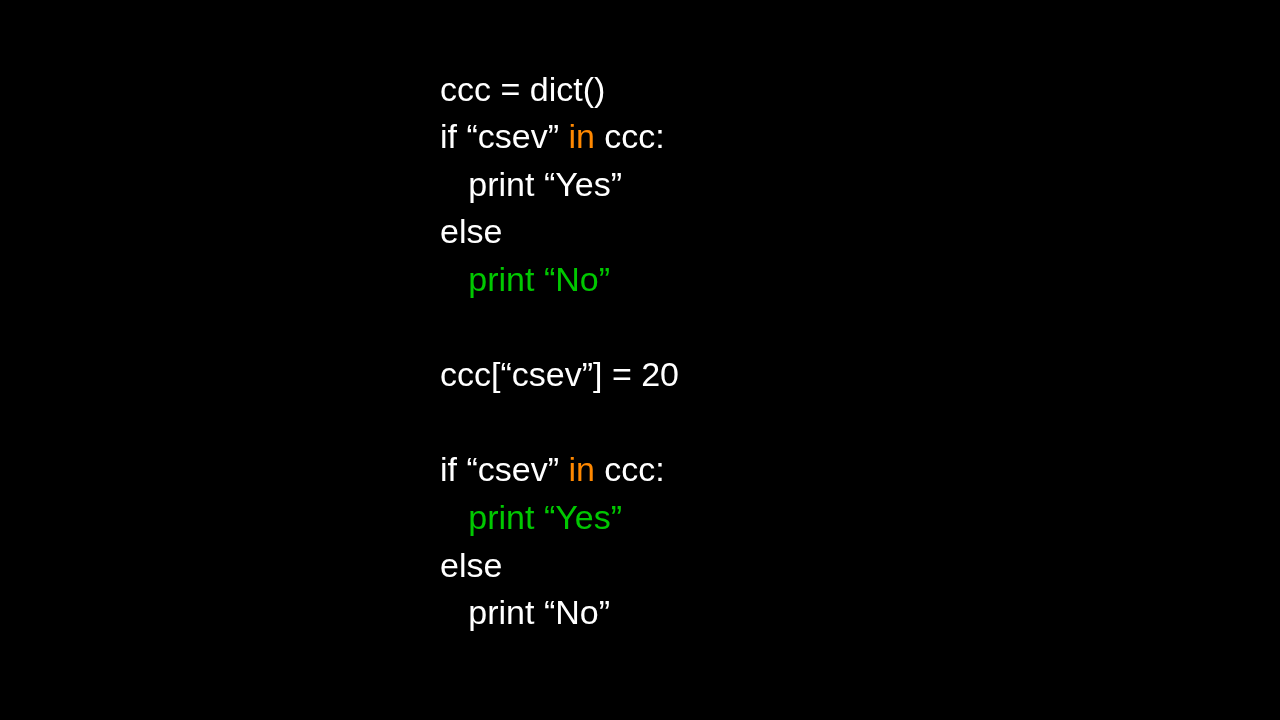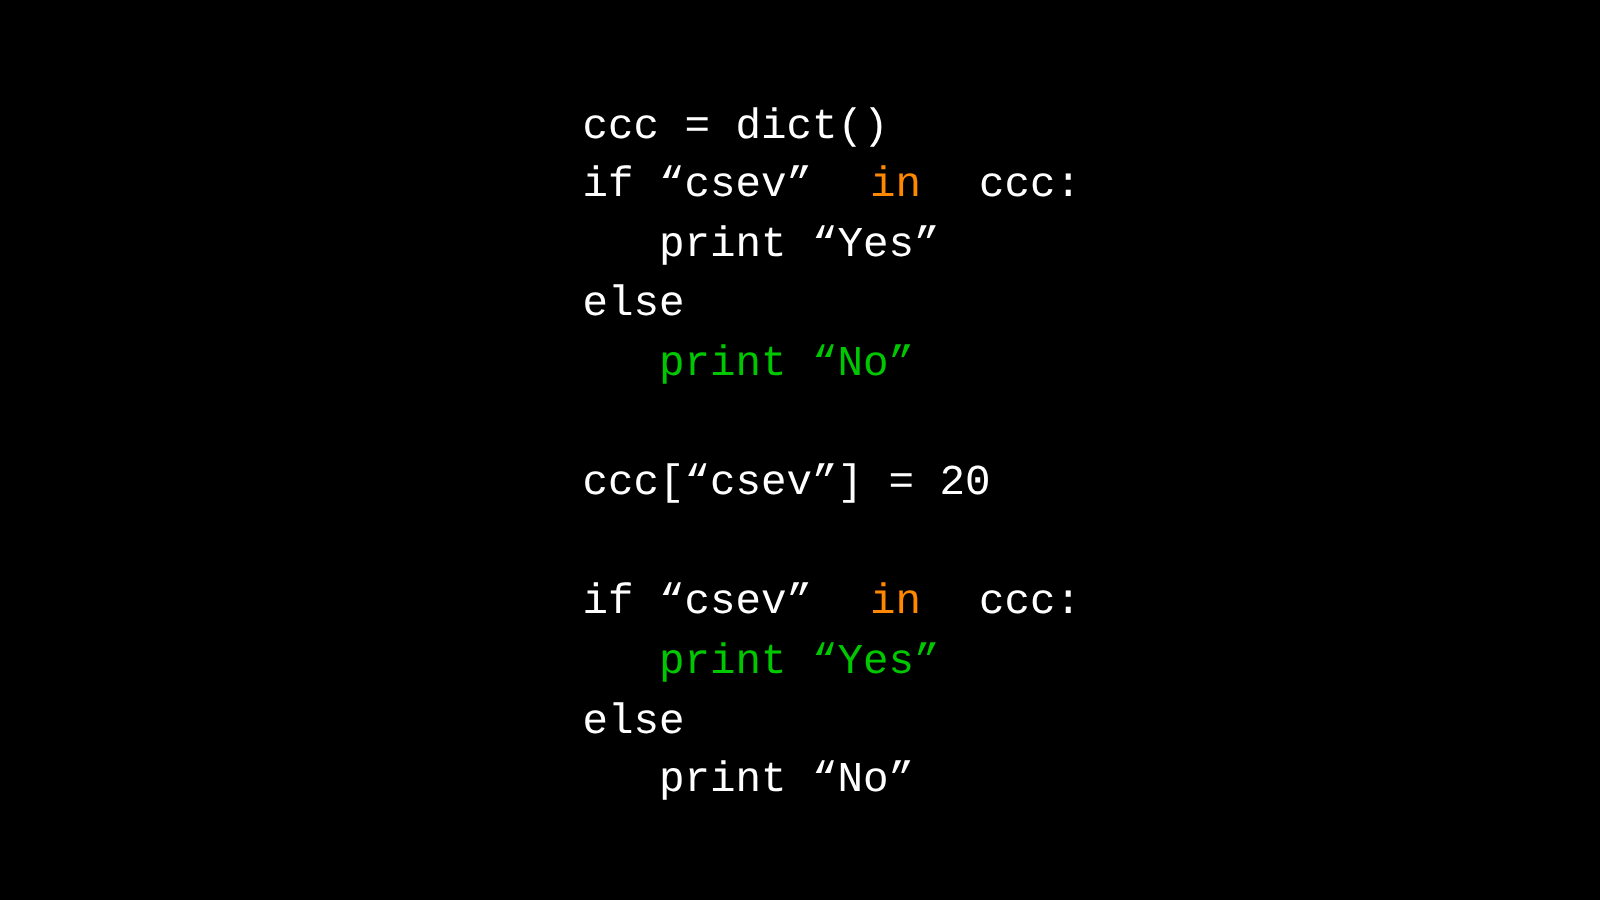--- a/index.html
+++ b/index.html
@@ -1,15 +1,15 @@
 <!DOCTYPE html>
 <html><head>
   <meta charset="utf-8">
   <style>
-    * { margin: 13px; padding: 0; box-sizing: border-box; font-family: Liberation Mono, monospace; }
+    * { margin: 0; padding: 0; box-sizing: border-box; }
     body {
       width: 1280px;
       height: 720px;
       background: #000000;
       font-family: Arial, Helvetica, sans-serif;
       overflow: hidden;
     }
     .code-block {
       position: absolute;
       left: 440px;

